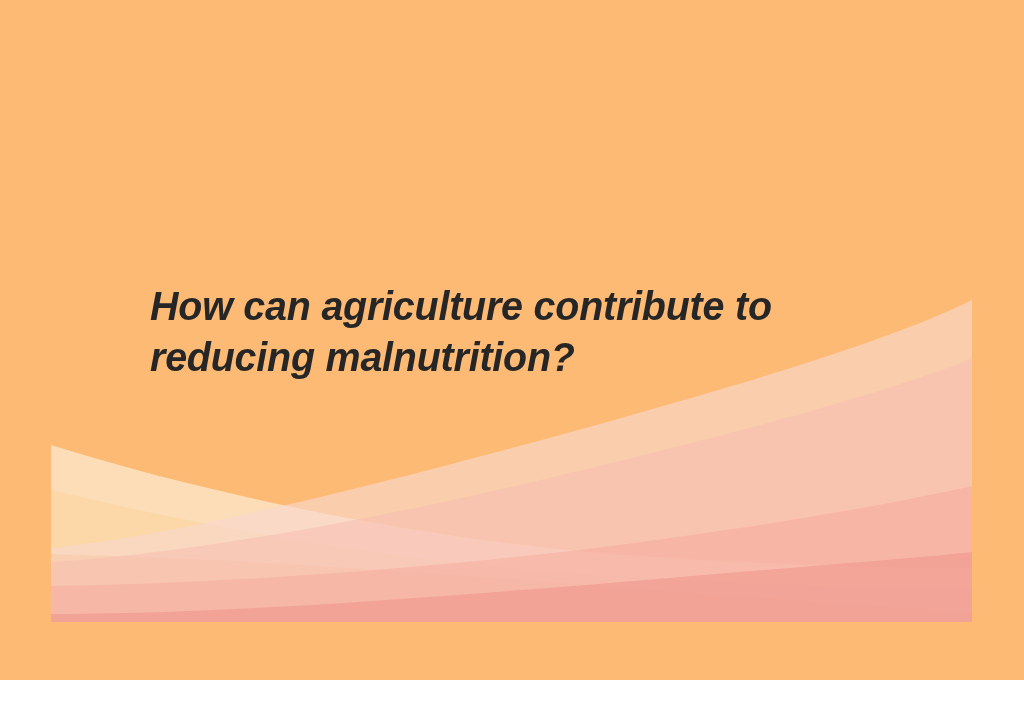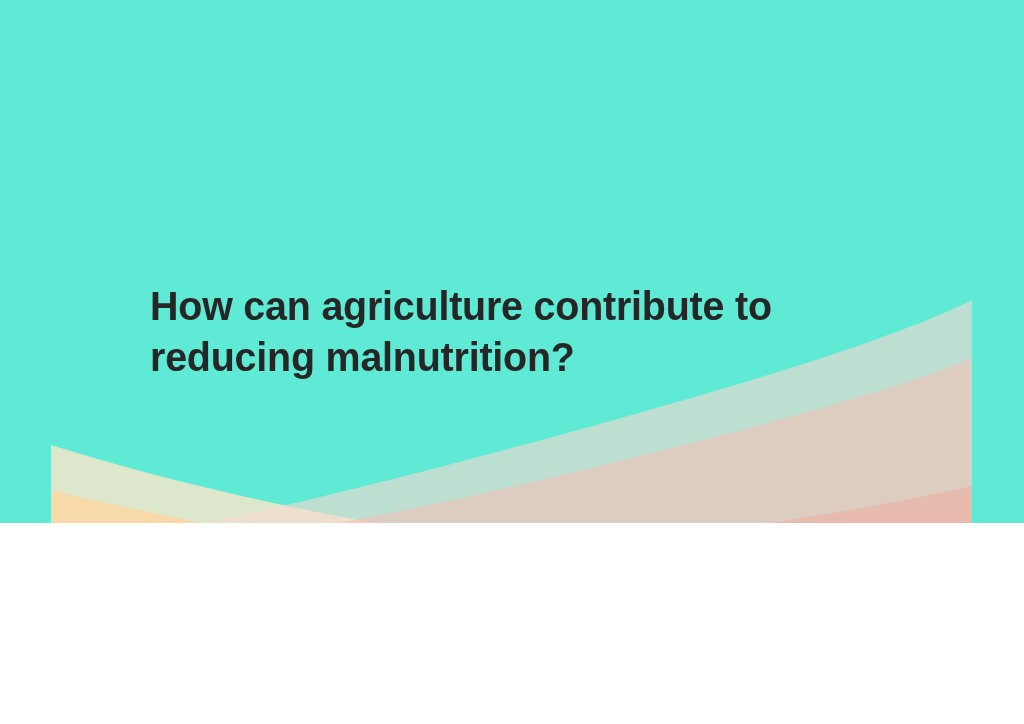--- a/index.html
+++ b/index.html
@@ -9,23 +9,24 @@
     background: #ffffff;
   }
 
   body {
     font-family: "Liberation Sans", "DejaVu Sans", sans-serif;
   }
 
   #slide {
     position: relative;
     width: 1024px;
-    height: 523px;
-    background: #5eead4;
+    height: 680px;
+    background: #fdba74;
     overflow: hidden;
+    font-style: italic;
   }
 
   
   #title-block {
     position: absolute;
     left: 150px;
     top: 281px;
     width: 700px;
     z-index: 5;
   }

